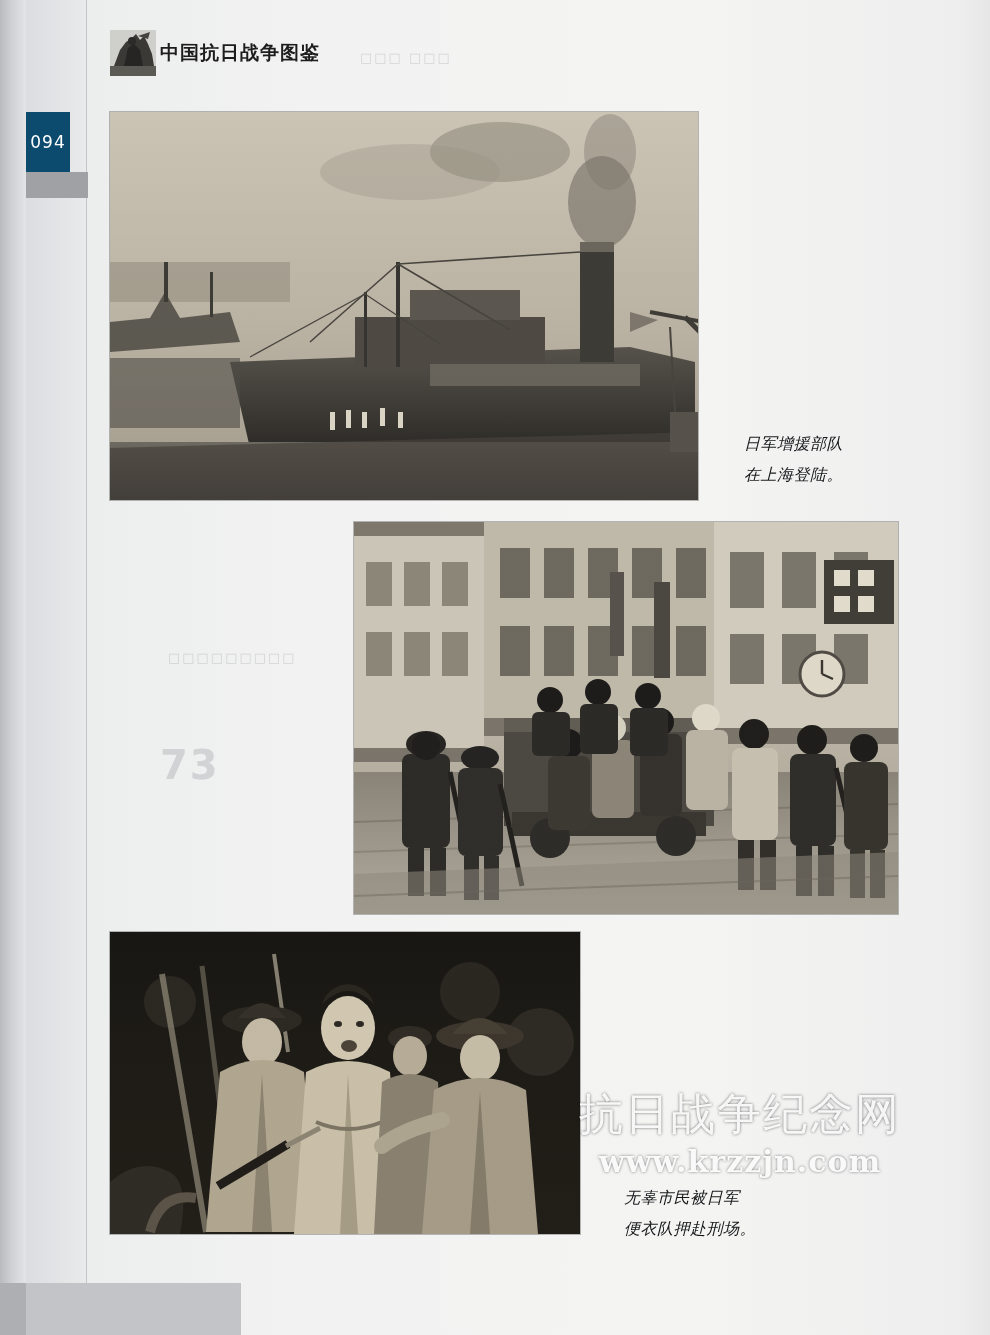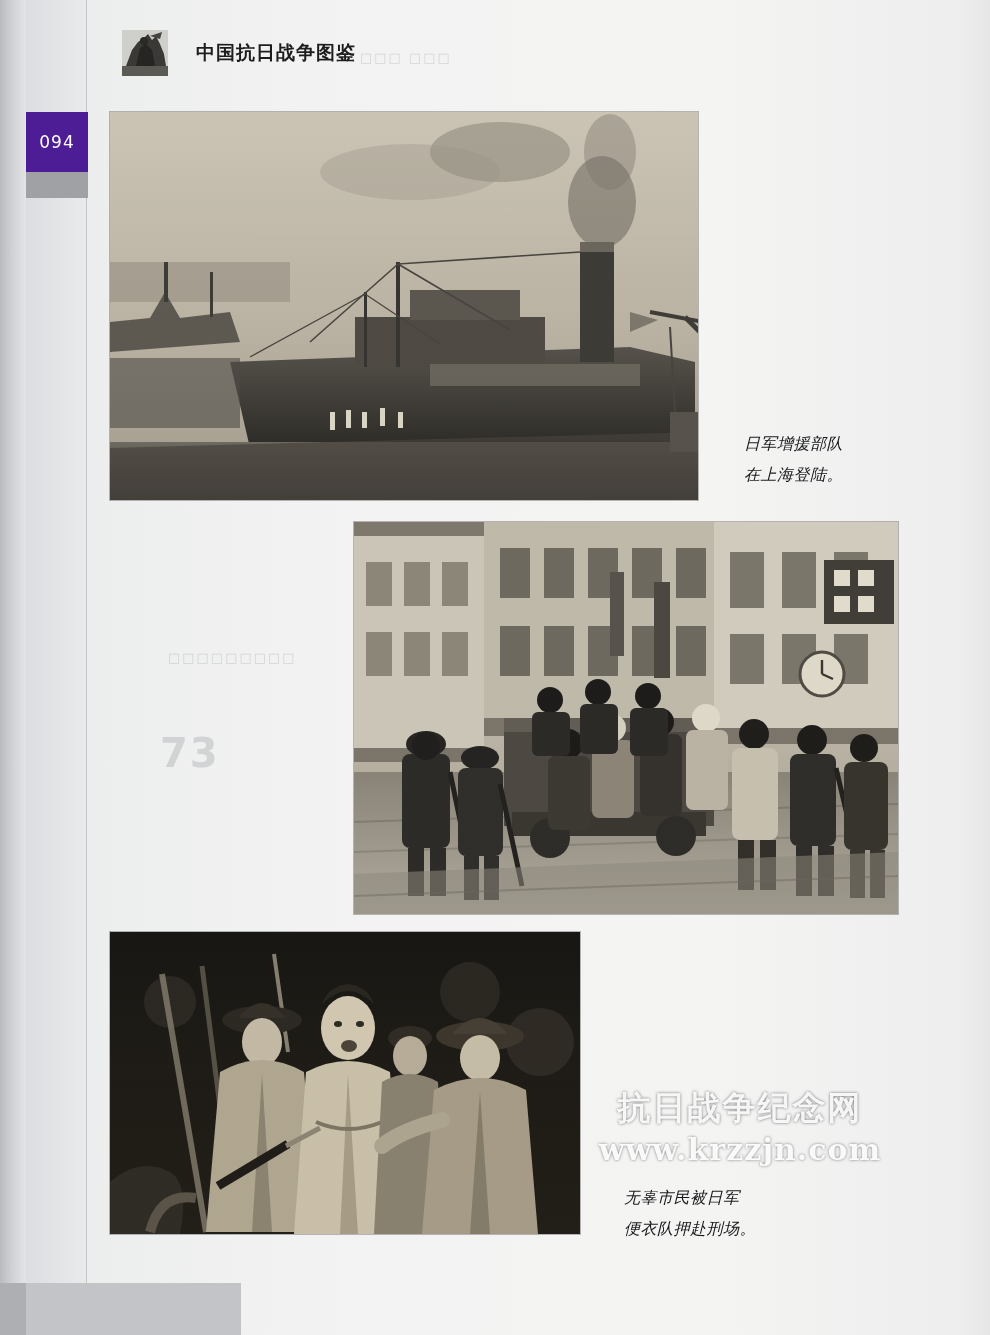--- a/index.html
+++ b/index.html
@@ -58,23 +58,23 @@
     width: 26px;
     height: 52px;
     background: #adafb2;
   }
 
   
   .page-number-tab {
     position: absolute;
     left: 26px;
     top: 112px;
-    width: 62px;
+    width: 44px;
     height: 60px;
-    background: #4c1d95;
+    background: #0c4a6e;
     color: #ffffff;
     font-size: 17px;
     letter-spacing: 1px;
     display: flex;
     align-items: center;
     justify-content: center;
   }
   .page-number-tab-shadow {
     position: absolute;
     left: 26px;
@@ -84,22 +84,21 @@
     background: #9fa1a5;
   }
 
   
   .header {
     position: absolute;
     left: 110px;
     top: 30px;
     display: flex;
     align-items: center;
-    gap: 28px;
-    margin-left: 12px;
+    gap: 4px;
   }
   .header-logo {
     width: 46px;
     height: 46px;
     position: relative;
     overflow: hidden;
   }
   .header-title {
     font-family: "DejaVu Sans", "Liberation Sans", sans-serif;
     font-size: 19px;
@@ -115,20 +114,21 @@
     font-size: 13px;
     letter-spacing: 2px;
     user-select: none;
   }
   .ghost-big {
     position: absolute;
     color: rgba(150,152,157,0.33);
     font-size: 40px;
     letter-spacing: 2px;
     font-weight: 700;
+    margin-top: 12px;
   }
 
   
   .photo {
     position: absolute;
     overflow: hidden;
     background: #6c6a63;
     box-shadow: 0 0 0 1px rgba(60,60,60,0.35);
   }
   .photo .grain {
@@ -156,22 +156,22 @@
   .watermark {
     position: absolute;
     left: 575px;
     top: 1090px;
     width: 330px;
     text-align: center;
     pointer-events: none;
   }
   .wm-cn {
     font-family: "DejaVu Sans", "Liberation Sans", sans-serif;
-    font-size: 33px;
-    font-weight: 700;
+    font-size: 44px;
+    font-weight: 400;
     color: rgba(255,255,255,0.92);
     text-shadow: 0 0 3px rgba(0,0,0,0.55);
     letter-spacing: 2px;
     line-height: 1.1;
   }
   .wm-url {
     font-family: "DejaVu Serif", "Liberation Serif", serif;
     font-size: 30px;
     font-weight: 700;
     color: rgba(255,255,255,0.95);

